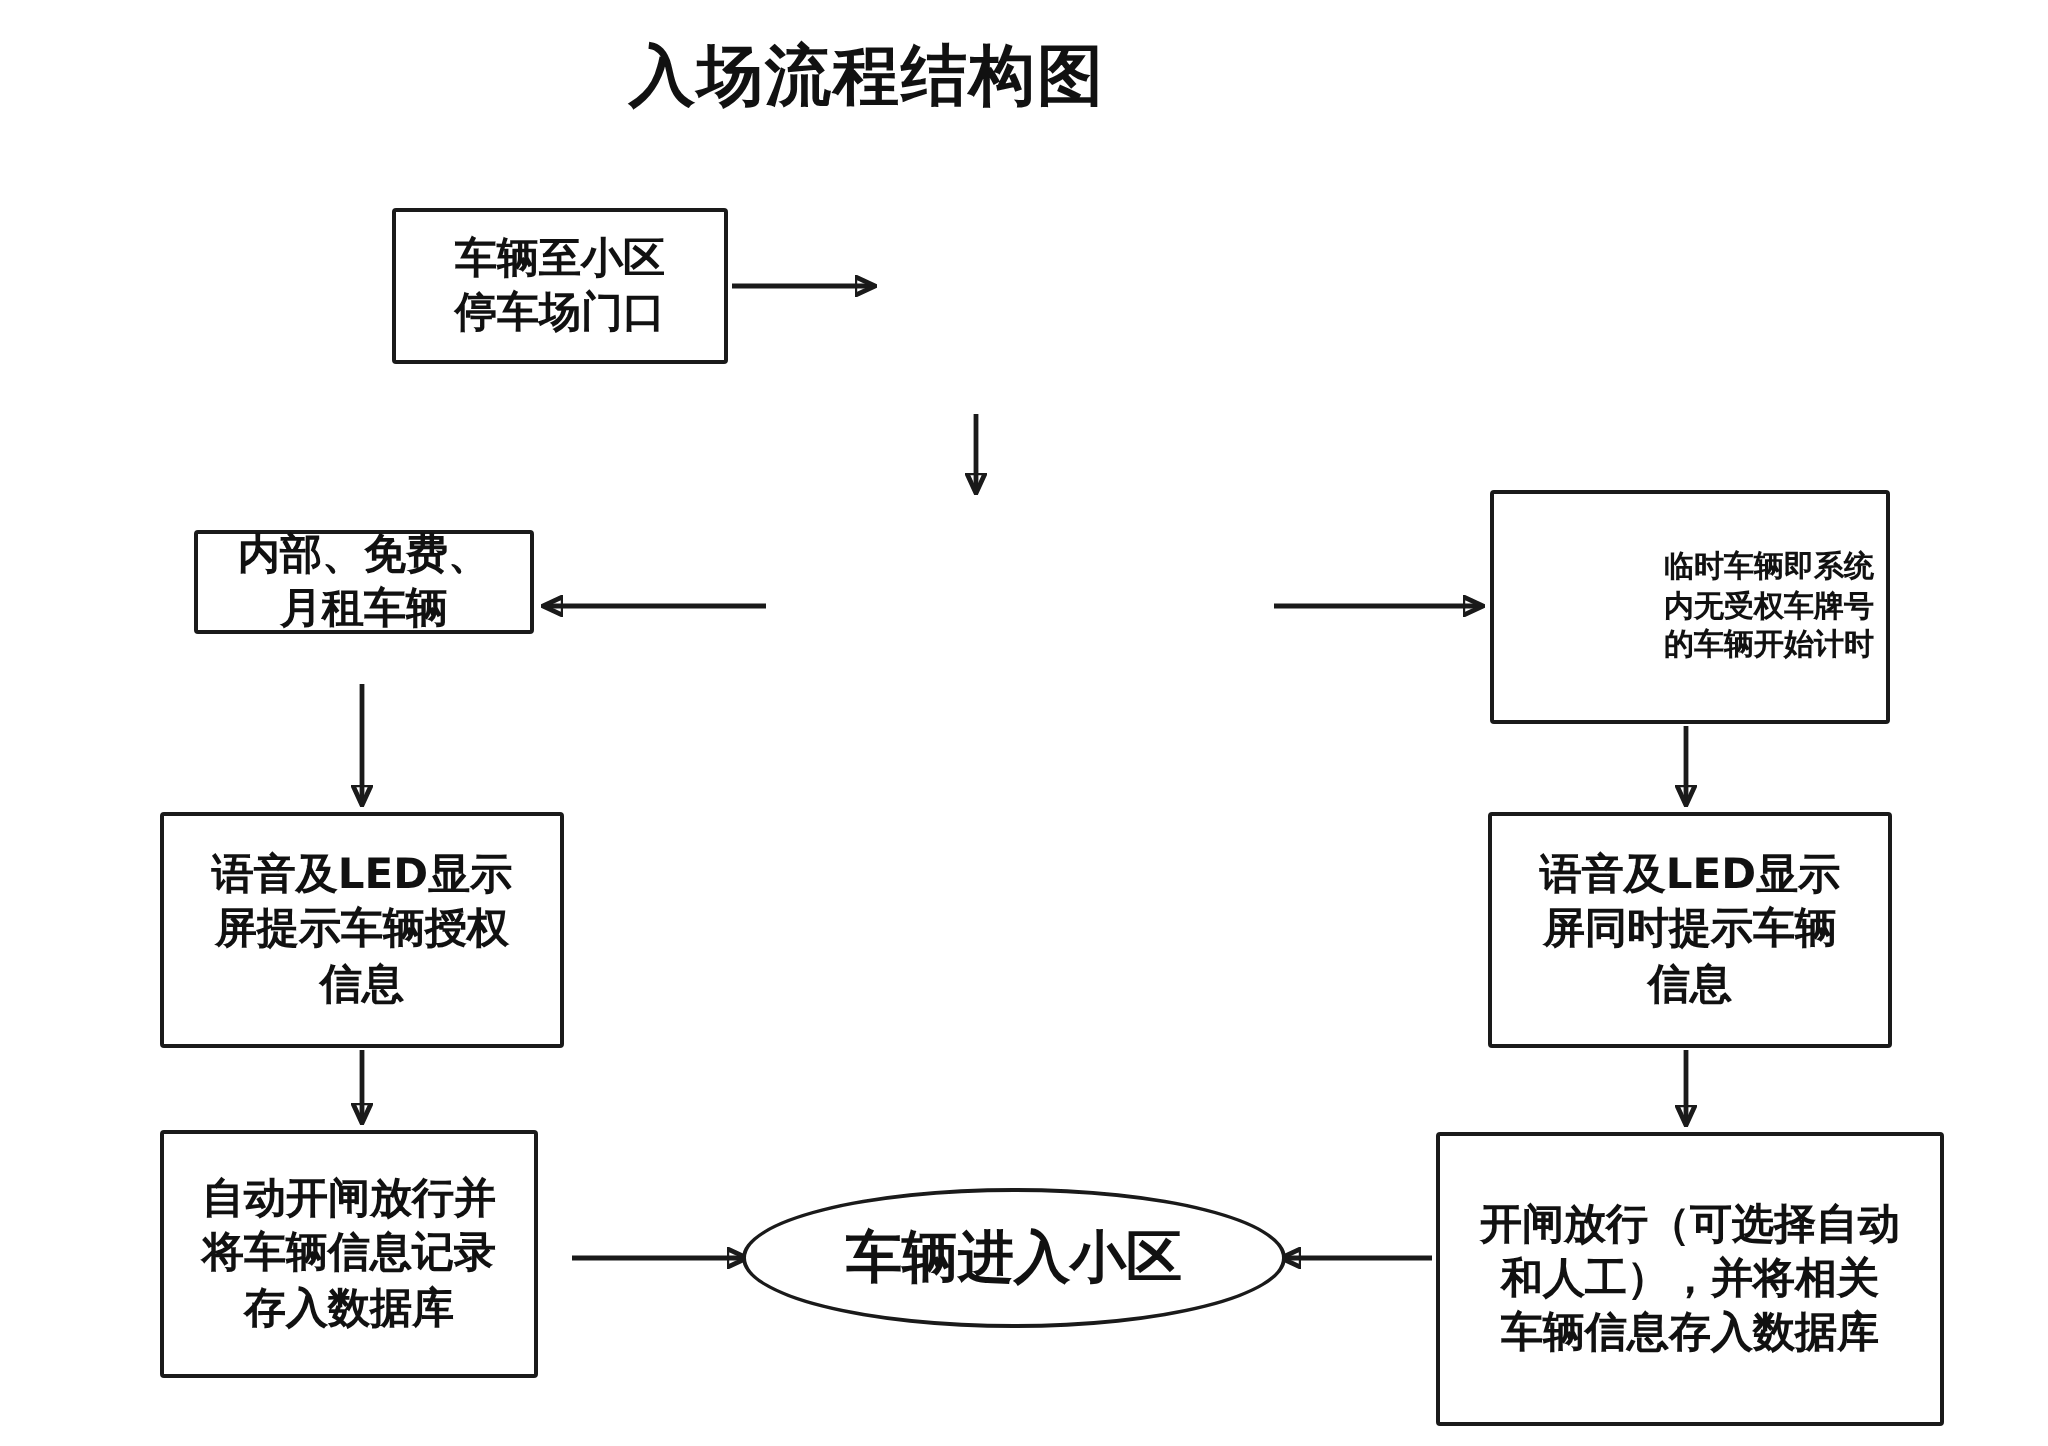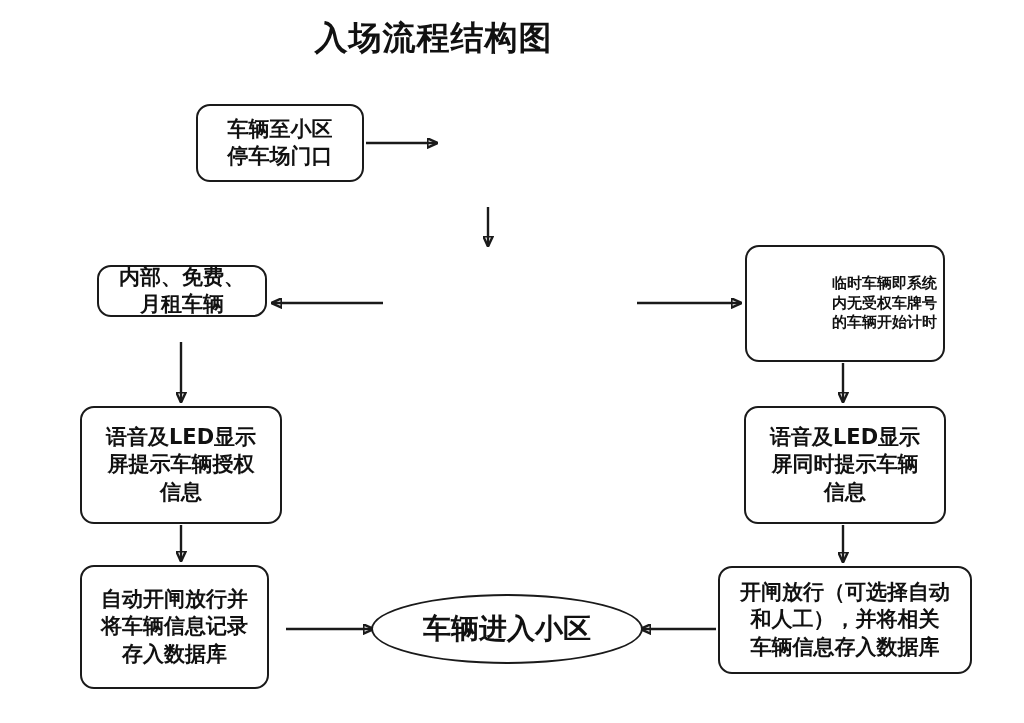--- a/index.html
+++ b/index.html
@@ -24,21 +24,21 @@
     font-size: 33px;
     font-weight: 700;
     color: #111111;
     letter-spacing: 1px;
     line-height: 1.2;
   }
   .node {
     position: absolute;
     box-sizing: border-box;
     border: 2.2px solid #1a1a1a;
-    border-radius: 14px;
+    border-radius: 2px;
     background: #ffffff;
     display: flex;
     align-items: center;
     justify-content: center;
     text-align: center;
     color: #111111;
     font-weight: 700;
     line-height: 1.30;
     padding: 2px 6px;
   }
@@ -123,21 +123,21 @@
   </div>
 
   <div class="node" style="left:744px; top:406px; width:202px; height:118px; font-size:21px;">
     <span>语音及LED显示<br>屏同时提示车辆<br>信息</span>
   </div>
 
   <div class="node" style="left:80px; top:565px; width:189px; height:124px; font-size:21px;">
     <span>自动开闸放行并<br>将车辆信息记录<br>存入数据库</span>
   </div>
 
-  <div class="node" style="left:718px; top:566px; width:254px; height:108px; font-size:21px;">
+  <div class="node" style="left:718px; top:566px; width:254px; height:147px; font-size:21px;">
     <span>开闸放行（可选择自动<br>和人工），并将相关<br>车辆信息存入数据库</span>
   </div>
 
   <div class="ellipse" style="left:371px; top:594px; width:272px; height:70px; font-size:28px;">
     <span>车辆进入小区</span>
   </div>
 
 </div>
 
 </body></html>

